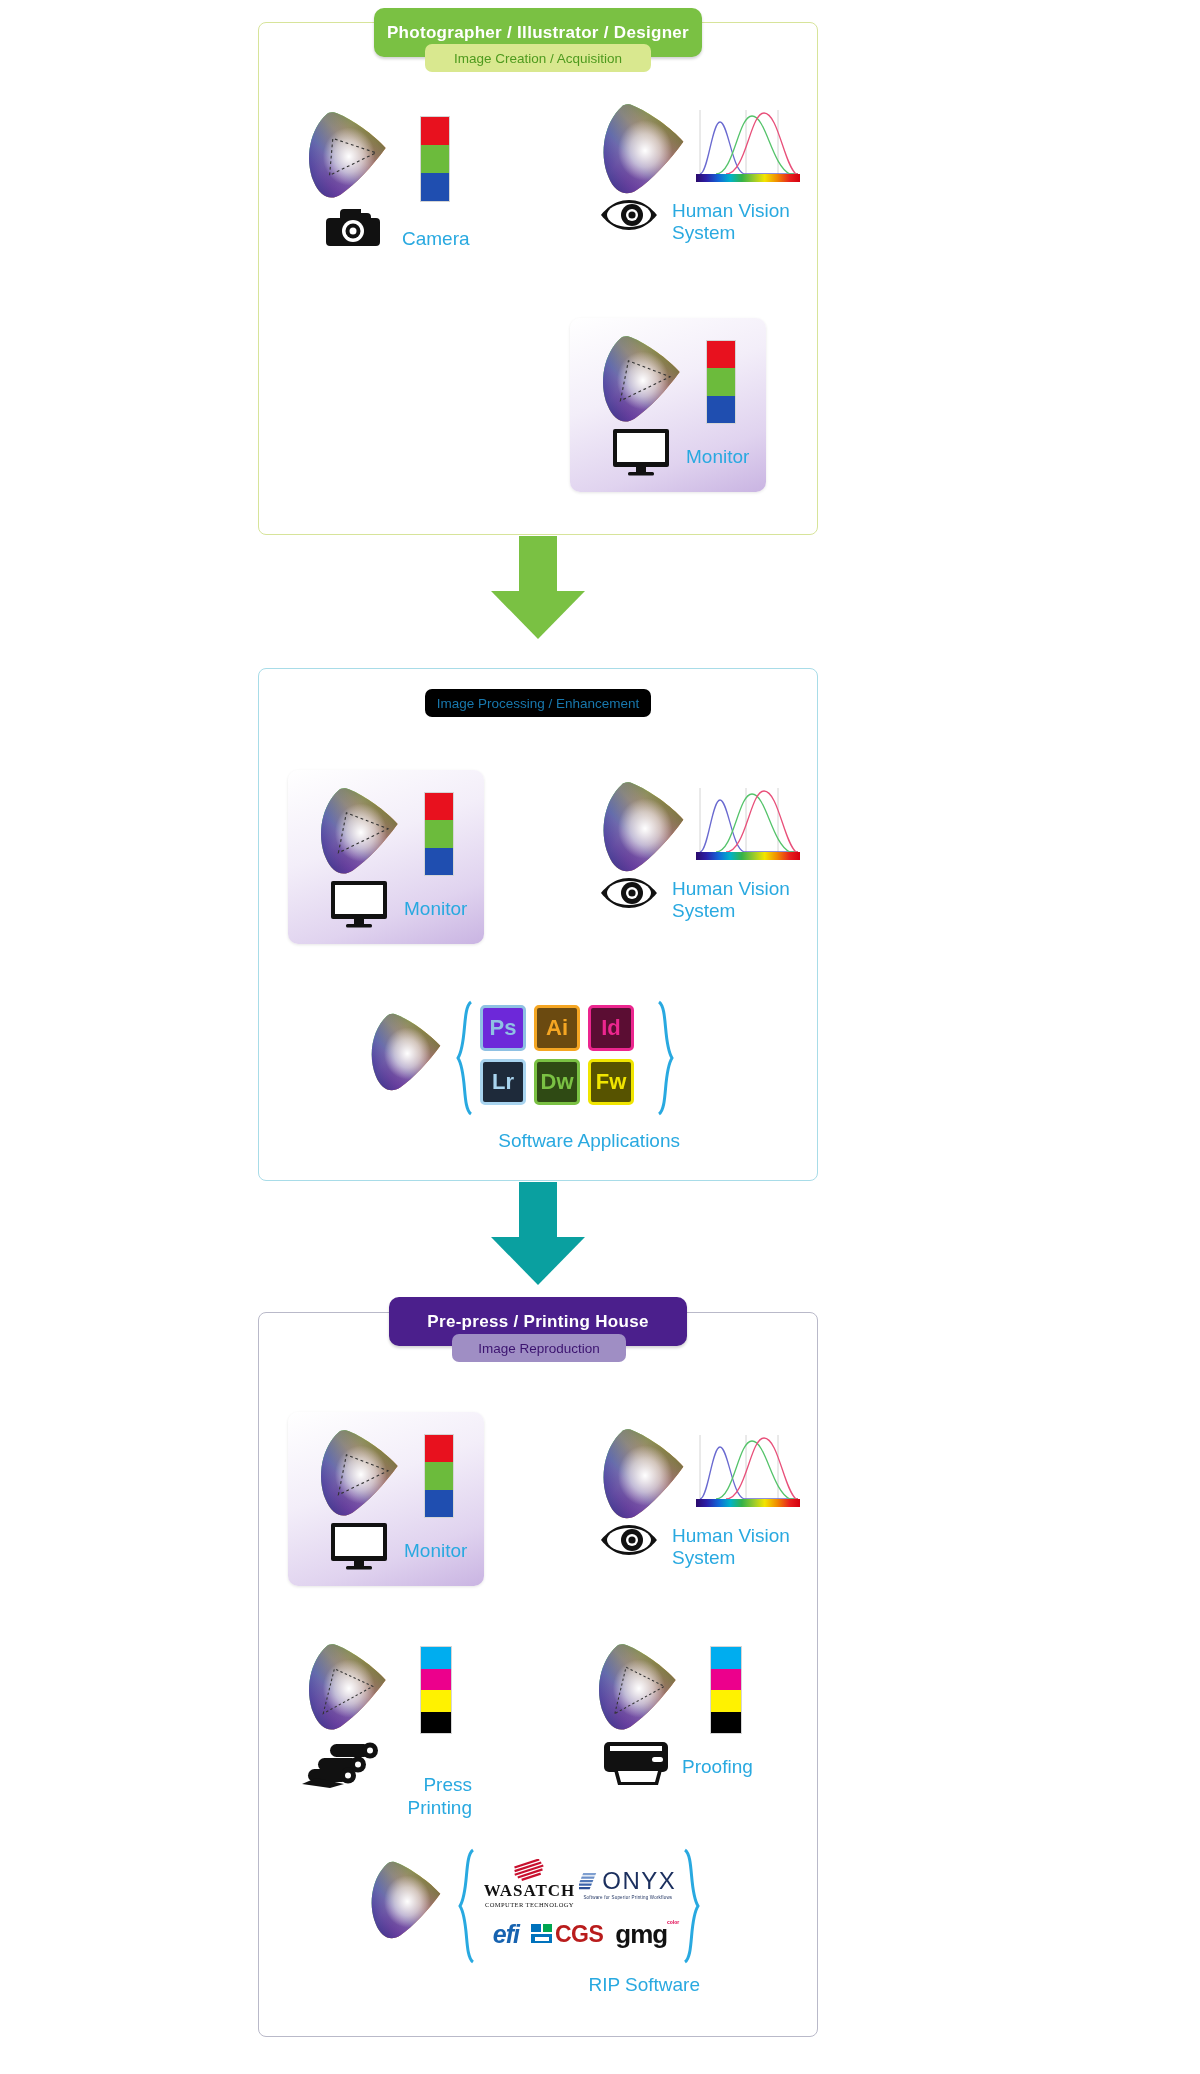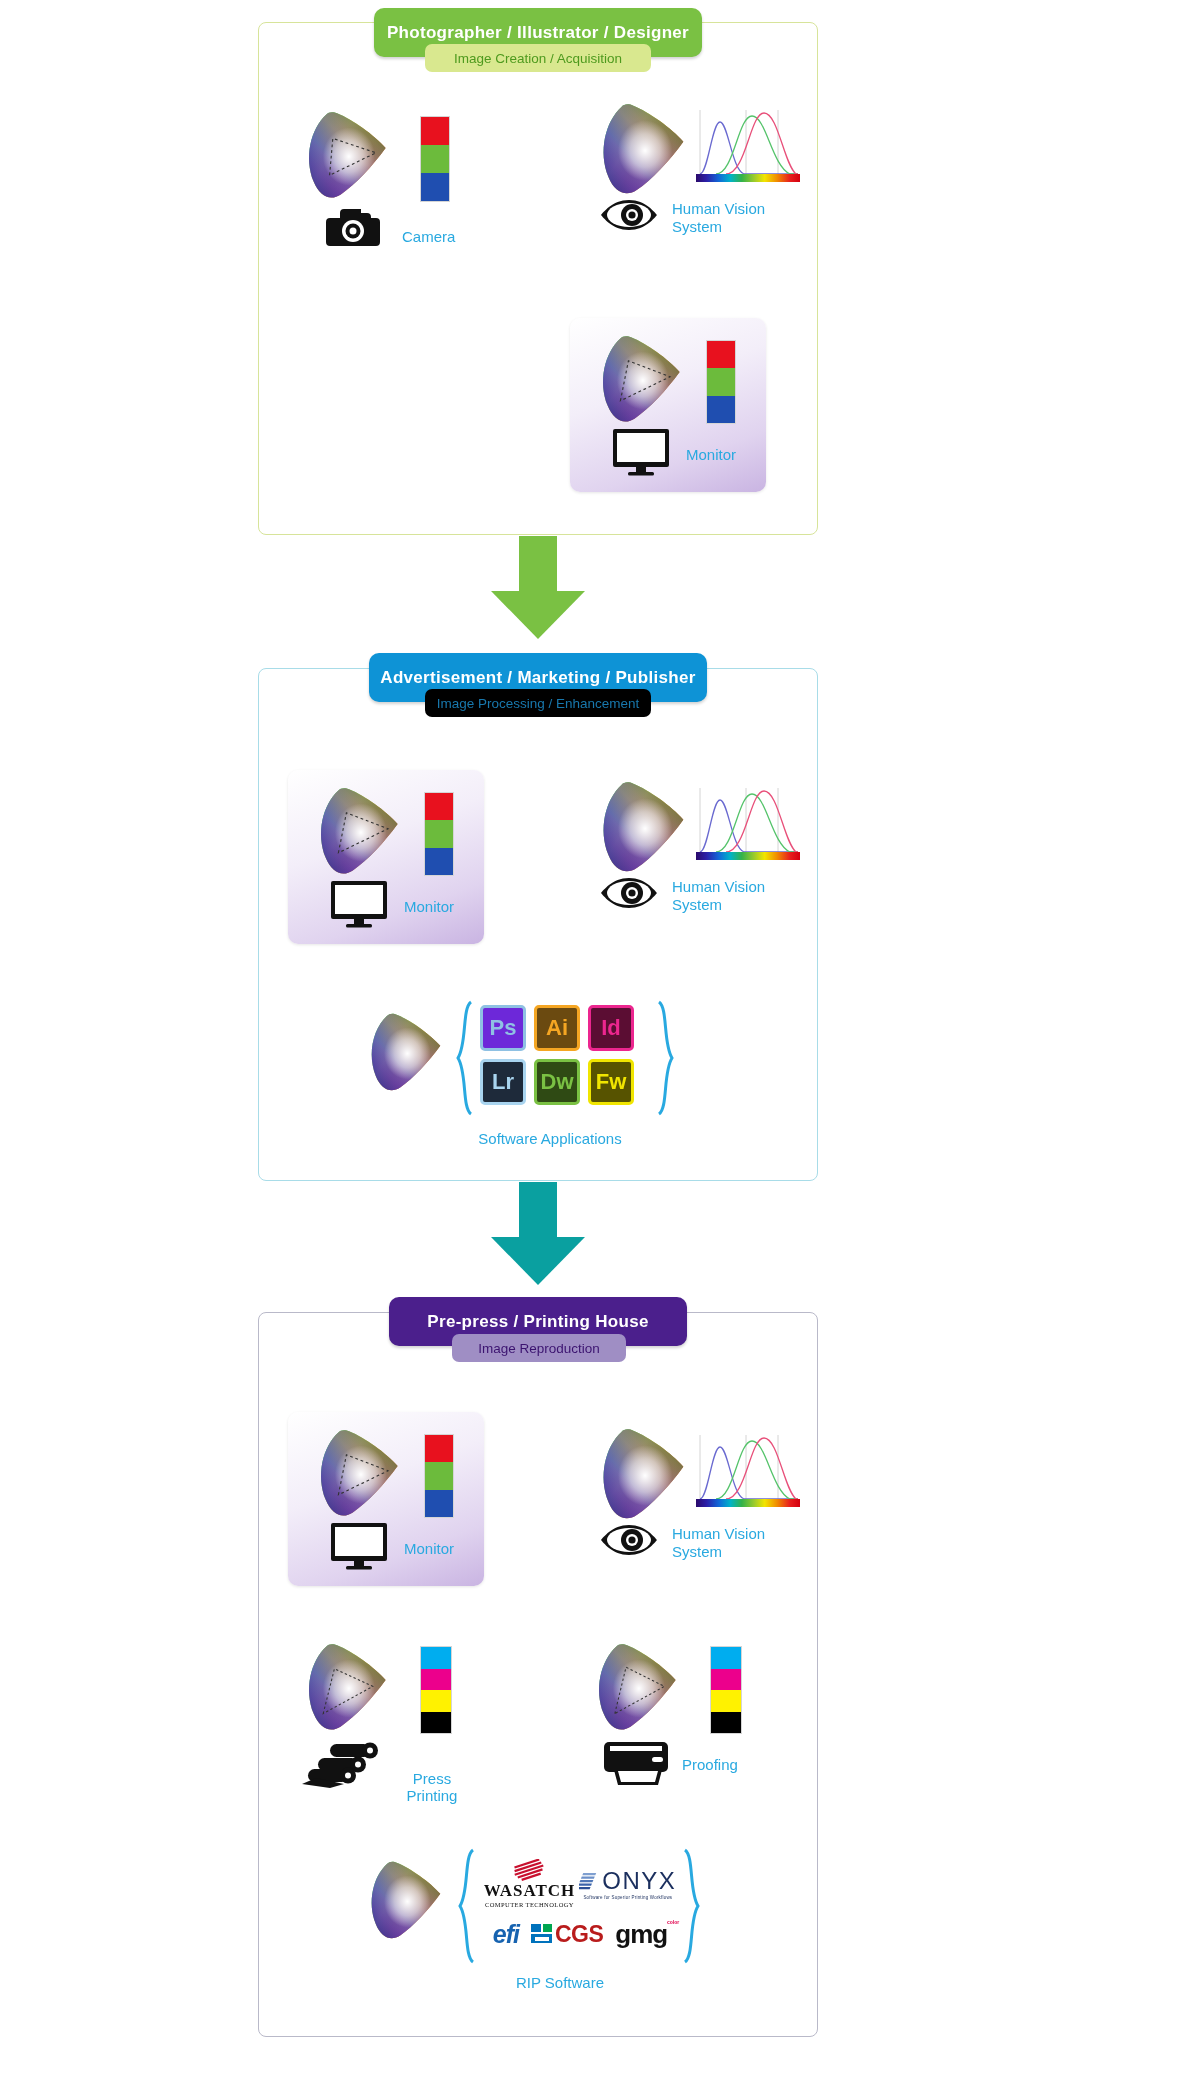--- a/index.html
+++ b/index.html
@@ -56,24 +56,24 @@
   .cell { position:absolute; }
   .highlight-box {
     position:absolute; border-radius:10px;
     background: linear-gradient(160deg,#ffffff 0%, #f3eef9 40%, #e0d3ef 75%, #c9b4e2 100%);
     box-shadow: 0 1px 3px rgba(0,0,0,.10);
   }
 
   
   .gamut { position:absolute; }
   .label {
-    position:absolute; color:#29a9e0; font-size:15px; line-height:1.18;
+    position:absolute; color:#29a9e0; font-size:19px; line-height:1.18;
     white-space:pre-line;
   }
-  .label.center { text-align:center; }
+  .label.center { text-align:right; }
 
   
   .bars { position:absolute; display:flex; flex-direction:column;
           border:1px solid #d5d5d5; }
   .bars > div { width:100%; }
 
   
   .apps-grid { position:absolute; display:grid;
                grid-template-columns: repeat(3, 46px);
                grid-template-rows: repeat(2, 46px);
@@ -242,21 +242,20 @@
     <div class="label" style="left:116px; top:128px;">Monitor</div>
   </div>
 
   <div class="arrow" id="arrow1">
     <div class="shaft"></div>
       <div class="head"></div>
   </div>
 
   <div class="panel-box" id="panel2-box"></div>
 
-  <div class="stage-header" id="hdr2">Advertisement / Marketing / Publisher</div>
   <div class="stage-sub" id="sub2">Image Processing / Enhancement</div>
 
   <div class="cell" style="left:288px; top:770px; width:196px; height:180px;">
     <div class="highlight-box" style="left:0; top:0; width:196px; height:174px;"></div>
     <svg class="gamut" style="left:20px; top:14px;" width="96" height="96" viewBox="0 0 120 120">
       <use href="#horse" fill="url(#gamutHue)"></use>
       <use href="#horse" fill="url(#gamutHue2)" opacity="0.75"></use>
       <use href="#horse" fill="url(#gamutMagenta)" opacity="0.55"></use>
       <use href="#horse" fill="url(#gamutWhite)"></use>
       <path d="M38 86 L48 36 L100 56 Z" fill="none" stroke="#333" stroke-width="1.4" stroke-dasharray="3.5,3.5"></path>

